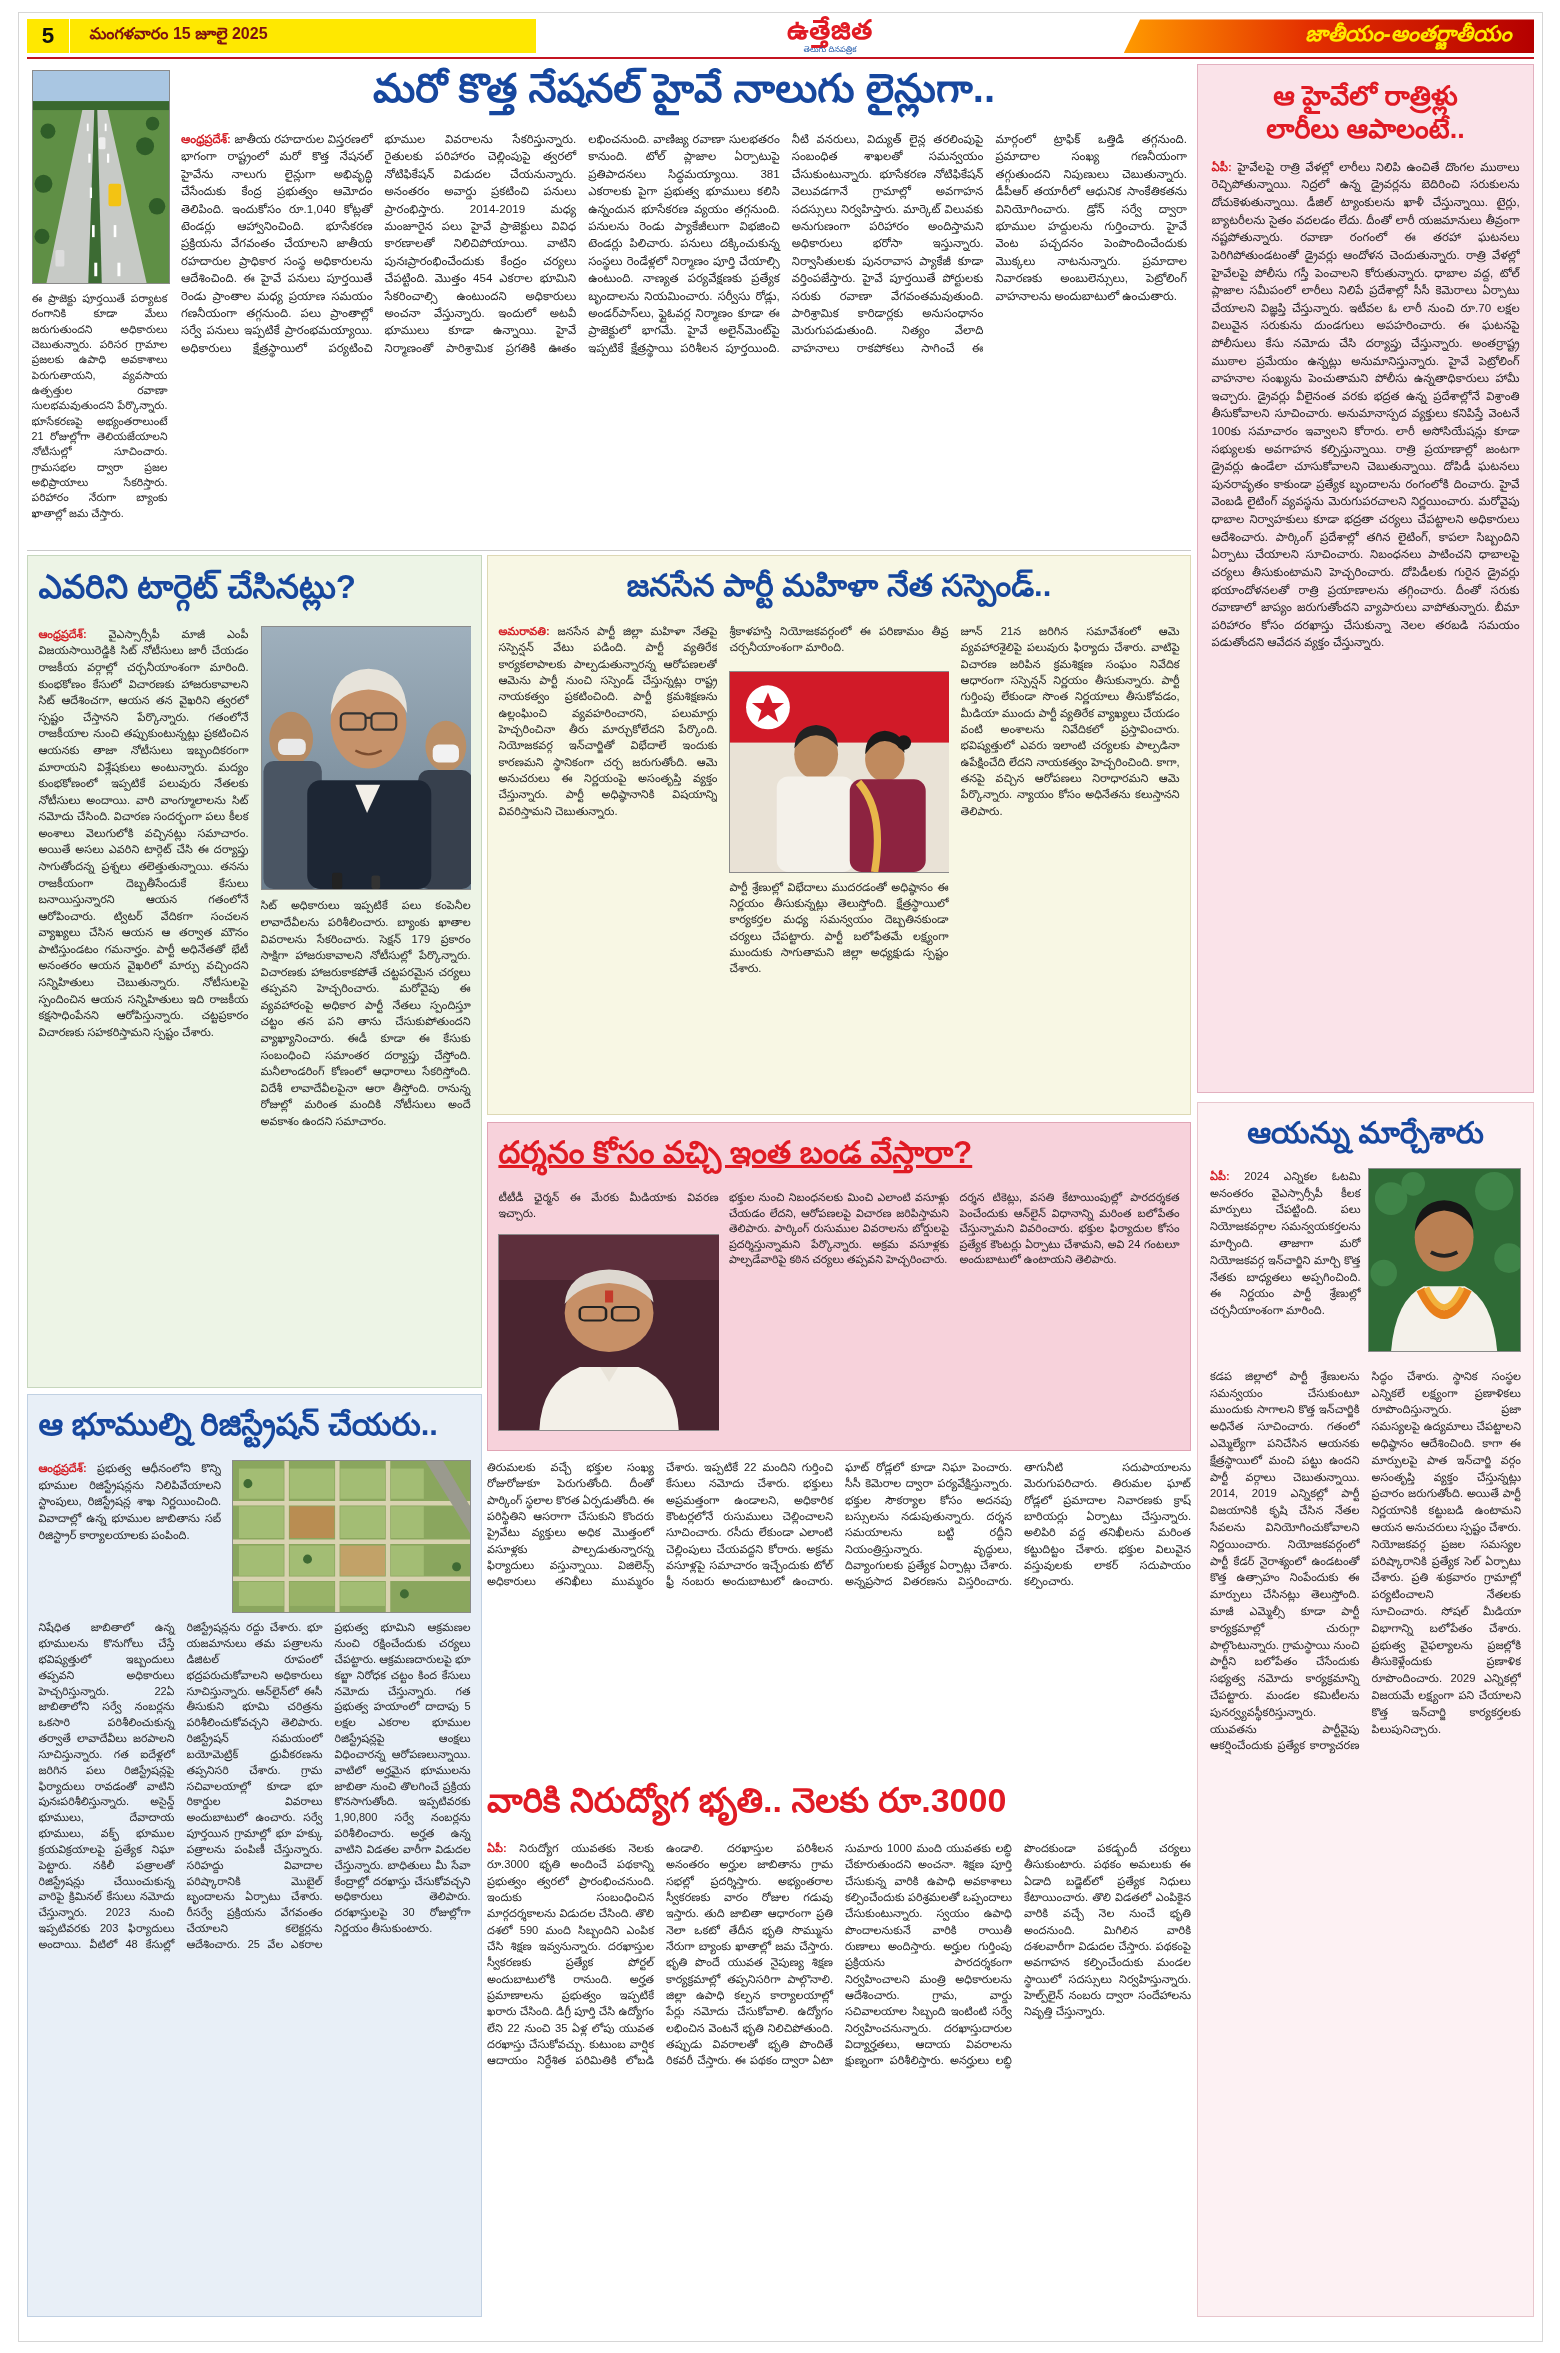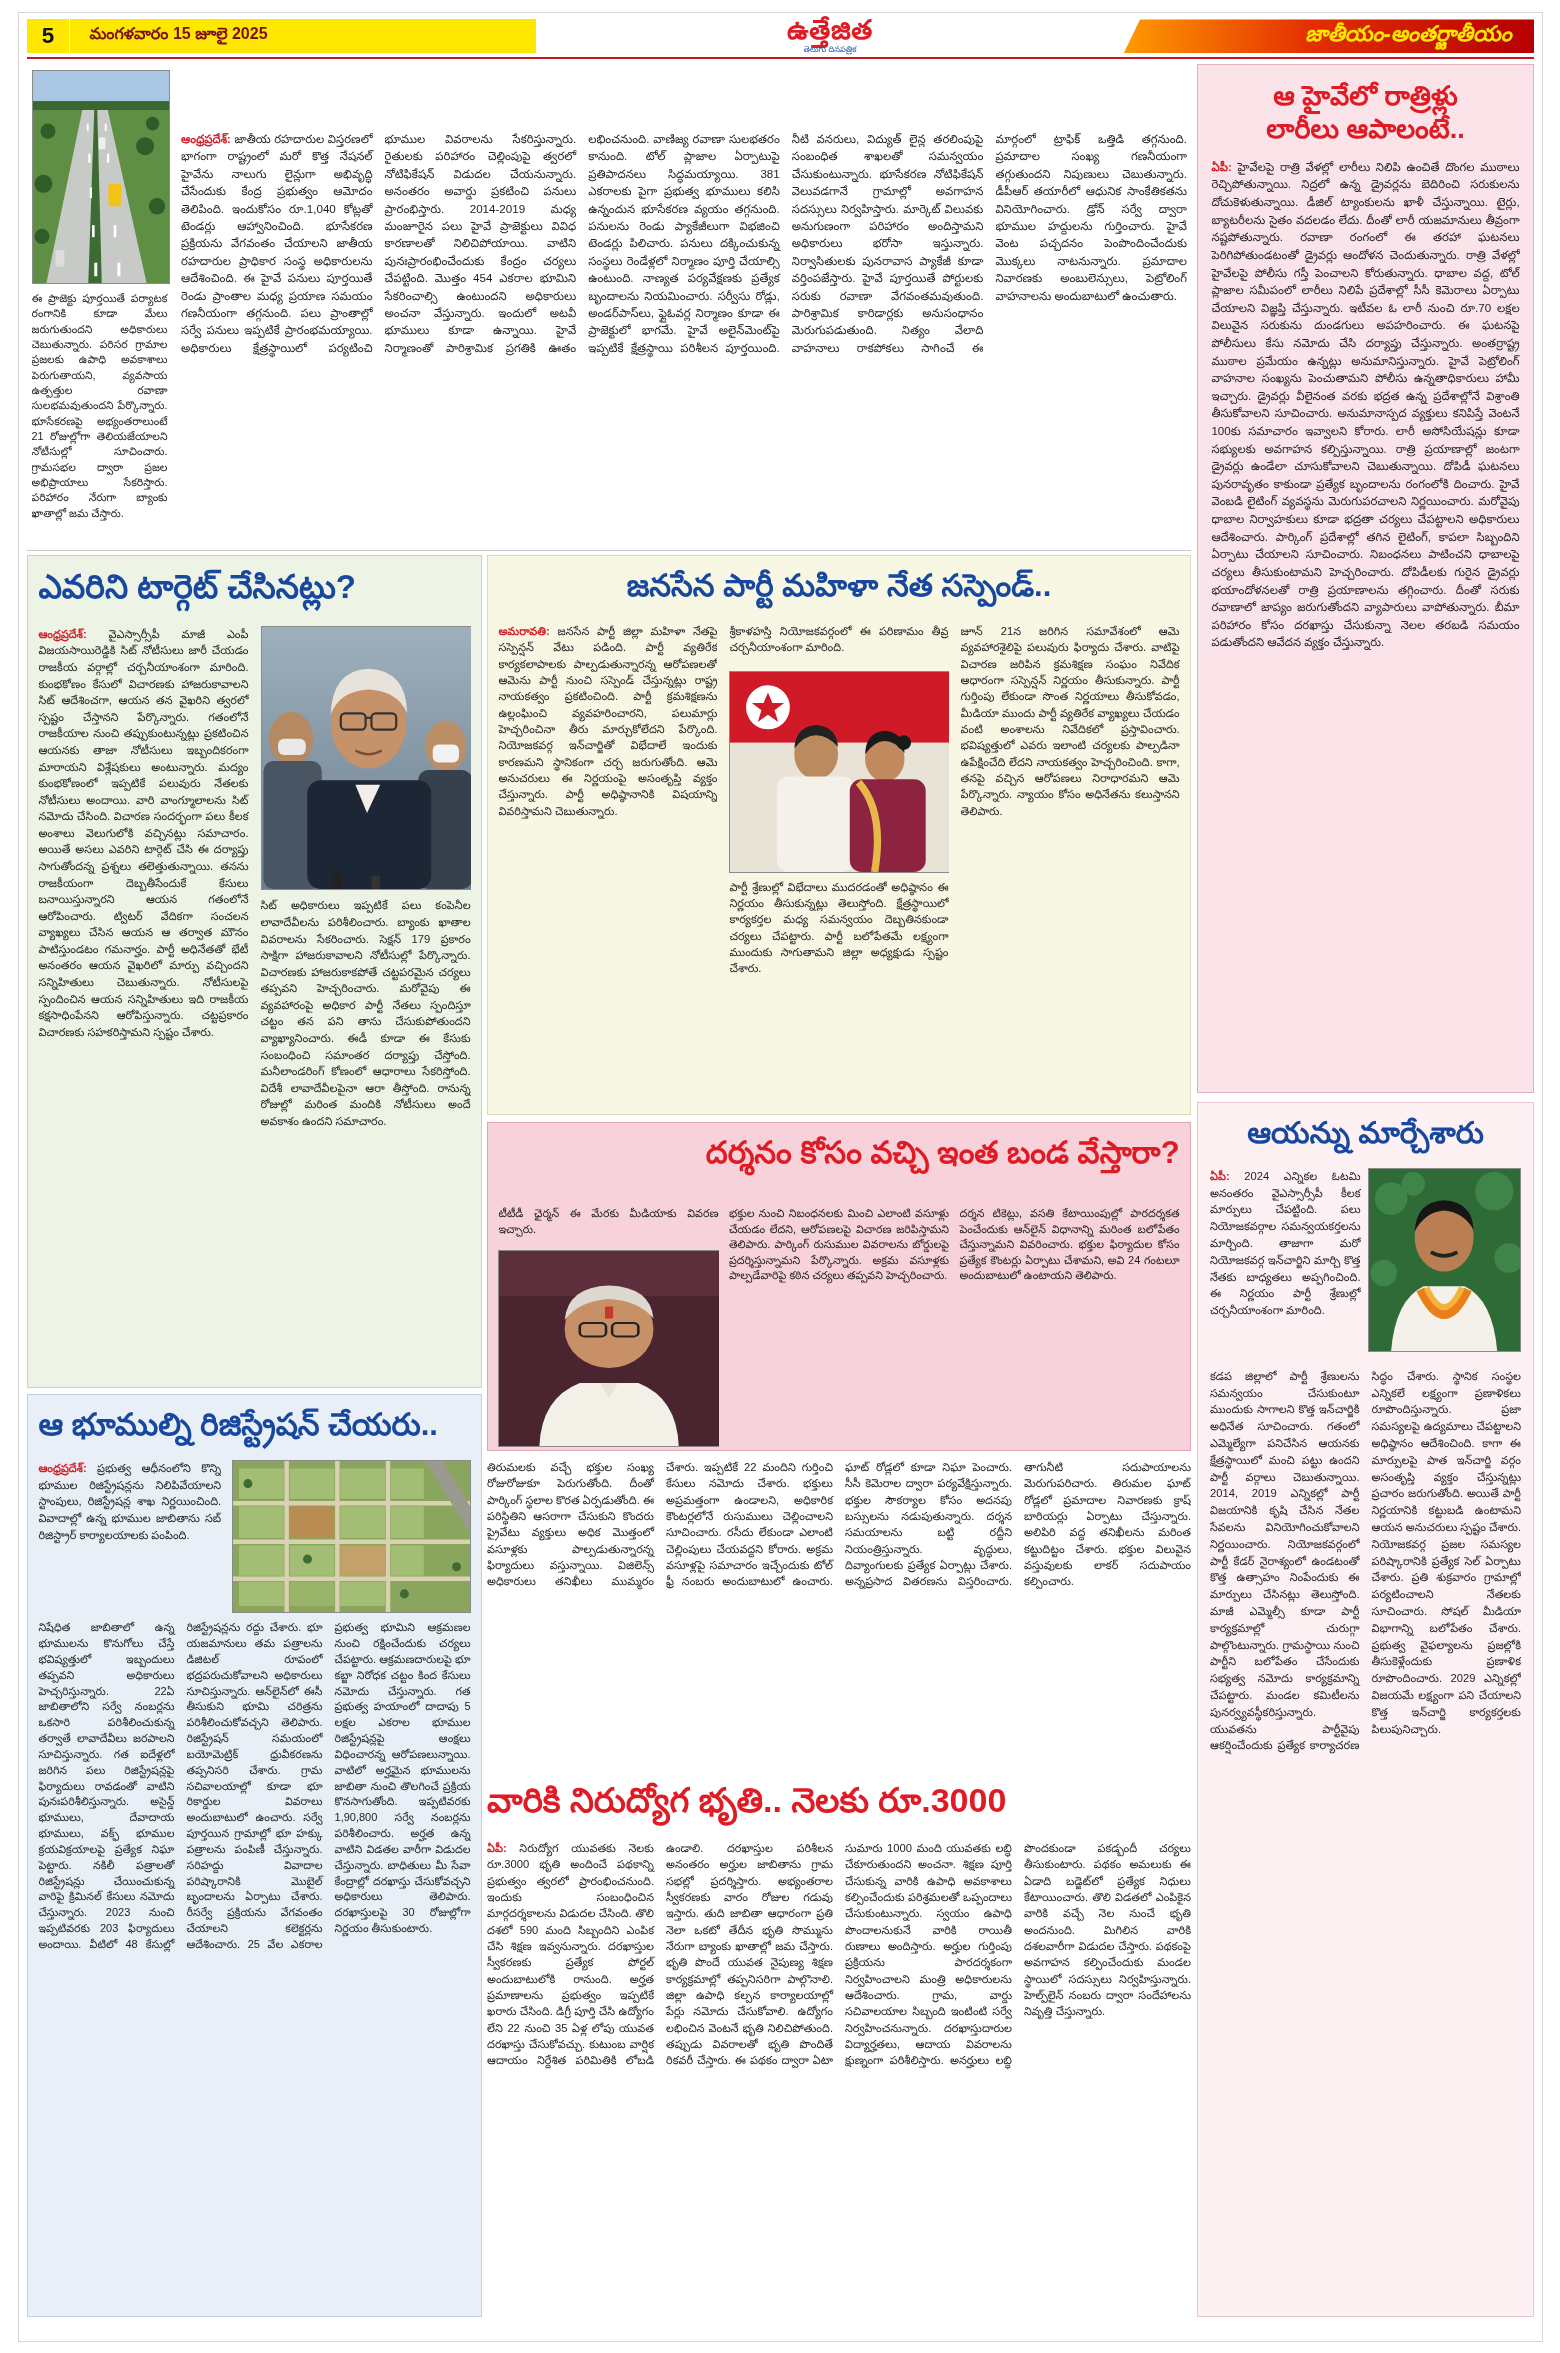--- a/index.html
+++ b/index.html
@@ -76,21 +76,21 @@
   .art-jsp h2{font-size:31px;text-align:center;margin:3px 0 12px;}
   .jsp-cols{display:flex;gap:12px;height:477px;}
   .jcol{flex:1;overflow:hidden;}
   .jsp-fig{width:100%;height:200px;margin:4.5px 0 6px;}
   .jcol .mini{height:43px;overflow:hidden;}
   .jcol p.body{font-size:11.2px;line-height:1.46;}
 
   
   .art-darshan{position:absolute;left:487px;top:1122px;width:704px;height:329px;box-sizing:border-box;
            background:#f7d2db;border:0.7px solid #e0a4b4;padding:9px 10.4px;}
-  .art-darshan h2{font-size:31px;text-align:right;margin:3px 0 28px;}
+  .art-darshan h2{font-size:31px;text-align:left;margin:3px 0 12px;text-decoration:underline;}
   .darshan-cols{display:flex;gap:10.4px;height:243px;}
   .dcol{flex:1;overflow:hidden;}
   .darshan-fig{width:100%;height:195px;margin-top:4.5px;}
   .dcol .mini{height:39px;overflow:hidden;}
   .dcol p.body{font-size:11px;line-height:1.42;}
 
   .art-darshan-cont{position:absolute;left:487px;top:1459px;width:704px;height:313px;}
   .cols4{column-count:4;column-gap:12px;height:100%;overflow:hidden;}
   .cols4 p.body{font-size:11.2px;line-height:1.46;}
 
@@ -159,20 +159,21 @@
         <g fill="#2f5d28">
           <circle cx="20" cy="80" r="10"></circle>
             <circle cx="150" cy="100" r="12"></circle>
             <circle cx="160" cy="70" r="9"></circle>
           <circle cx="14" cy="150" r="12"></circle>
             <circle cx="166" cy="180" r="11"></circle>
             <circle cx="12" cy="220" r="10"></circle>
         </g>
       </svg>
     </figure>
+    <h1 class="blue">మరో కొత్త నేషనల్ హైవే నాలుగు లైన్లుగా..</h1>
     <div class="hw-main">
       <p class="body"><span class="dateline">ఆంధ్రప్రదేశ్:</span>
         <span>జాతీయ రహదారుల విస్తరణలో భాగంగా రాష్ట్రంలో మరో కొత్త నేషనల్ హైవేను నాలుగు లైన్లుగా అభివృద్ధి చేసేందుకు కేంద్ర ప్రభుత్వం ఆమోదం తెలిపింది. ఇందుకోసం రూ.1,040 కోట్లతో టెండర్లు ఆహ్వానించింది. భూసేకరణ ప్రక్రియను వేగవంతం చేయాలని జాతీయ రహదారుల ప్రాధికార సంస్థ అధికారులను ఆదేశించింది. ఈ హైవే పనులు పూర్తయితే రెండు ప్రాంతాల మధ్య ప్రయాణ సమయం గణనీయంగా తగ్గనుంది. పలు ప్రాంతాల్లో సర్వే పనులు ఇప్పటికే ప్రారంభమయ్యాయి. అధికారులు క్షేత్రస్థాయిలో పర్యటించి భూముల వివరాలను సేకరిస్తున్నారు. రైతులకు పరిహారం చెల్లింపుపై త్వరలో నోటిఫికేషన్ విడుదల చేయనున్నారు. అనంతరం అవార్డు ప్రకటించి పనులు ప్రారంభిస్తారు. 2014-2019 మధ్య మంజూరైన పలు హైవే ప్రాజెక్టులు వివిధ కారణాలతో నిలిచిపోయాయి. వాటిని పునఃప్రారంభించేందుకు కేంద్రం చర్యలు చేపట్టింది. మొత్తం 454 ఎకరాల భూమిని సేకరించాల్సి ఉంటుందని అధికారులు అంచనా వేస్తున్నారు. ఇందులో అటవీ భూములు కూడా ఉన్నాయి. హైవే నిర్మాణంతో పారిశ్రామిక ప్రగతికి ఊతం లభించనుంది. వాణిజ్య రవాణా సులభతరం కానుంది. టోల్ ప్లాజాల ఏర్పాటుపై ప్రతిపాదనలు సిద్ధమయ్యాయి. 381 ఎకరాలకు పైగా ప్రభుత్వ భూములు కలిసి ఉన్నందున భూసేకరణ వ్యయం తగ్గనుంది. పనులను రెండు ప్యాకేజీలుగా విభజించి టెండర్లు పిలిచారు. పనులు దక్కించుకున్న సంస్థలు రెండేళ్లలో నిర్మాణం పూర్తి చేయాల్సి ఉంటుంది. నాణ్యత పర్యవేక్షణకు ప్రత్యేక బృందాలను నియమించారు. సర్వీసు రోడ్లు, అండర్‌పాస్‌లు, ఫ్లైఓవర్ల నిర్మాణం కూడా ఈ ప్రాజెక్టులో భాగమే. హైవే అలైన్‌మెంట్‌పై ఇప్పటికే క్షేత్రస్థాయి పరిశీలన పూర్తయింది. నీటి వనరులు, విద్యుత్ లైన్ల తరలింపుపై సంబంధిత శాఖలతో సమన్వయం చేసుకుంటున్నారు. భూసేకరణ నోటిఫికేషన్ వెలువడగానే గ్రామాల్లో అవగాహన సదస్సులు నిర్వహిస్తారు. మార్కెట్ విలువకు అనుగుణంగా పరిహారం అందిస్తామని అధికారులు భరోసా ఇస్తున్నారు. నిర్వాసితులకు పునరావాస ప్యాకేజీ కూడా వర్తింపజేస్తారు. హైవే పూర్తయితే పోర్టులకు సరుకు రవాణా వేగవంతమవుతుంది. పారిశ్రామిక కారిడార్లకు అనుసంధానం మెరుగుపడుతుంది. నిత్యం వేలాది వాహనాలు రాకపోకలు సాగించే ఈ మార్గంలో ట్రాఫిక్ ఒత్తిడి తగ్గనుంది. ప్రమాదాల సంఖ్య గణనీయంగా తగ్గుతుందని నిపుణులు చెబుతున్నారు. డీపీఆర్ తయారీలో ఆధునిక సాంకేతికతను వినియోగించారు. డ్రోన్ సర్వే ద్వారా భూముల హద్దులను గుర్తించారు. హైవే వెంట పచ్చదనం పెంపొందించేందుకు మొక్కలు నాటనున్నారు. ప్రమాదాల నివారణకు అంబులెన్సులు, పెట్రోలింగ్ వాహనాలను అందుబాటులో ఉంచుతారు.</span></p>
     </div>
     <div class="hw-left">
       <p class="body">ఈ ప్రాజెక్టు పూర్తయితే పర్యాటక రంగానికి కూడా మేలు జరుగుతుందని అధికారులు చెబుతున్నారు. పరిసర గ్రామాల ప్రజలకు ఉపాధి అవకాశాలు పెరుగుతాయని, వ్యవసాయ ఉత్పత్తుల రవాణా సులభమవుతుందని పేర్కొన్నారు. భూసేకరణపై అభ్యంతరాలుంటే 21 రోజుల్లోగా తెలియజేయాలని నోటీసుల్లో సూచించారు. గ్రామసభల ద్వారా ప్రజల అభిప్రాయాలు సేకరిస్తారు. పరిహారం నేరుగా బ్యాంకు ఖాతాల్లో జమ చేస్తారు.</p>
     </div>
   </section>
   <div class="hrule1"></div>
 

